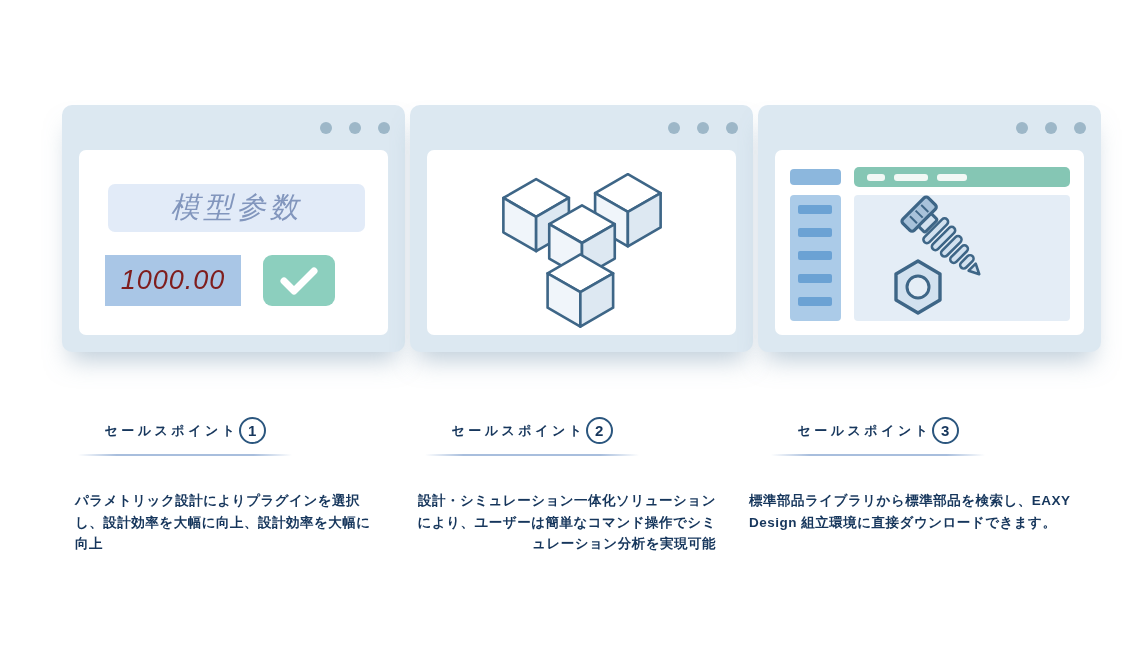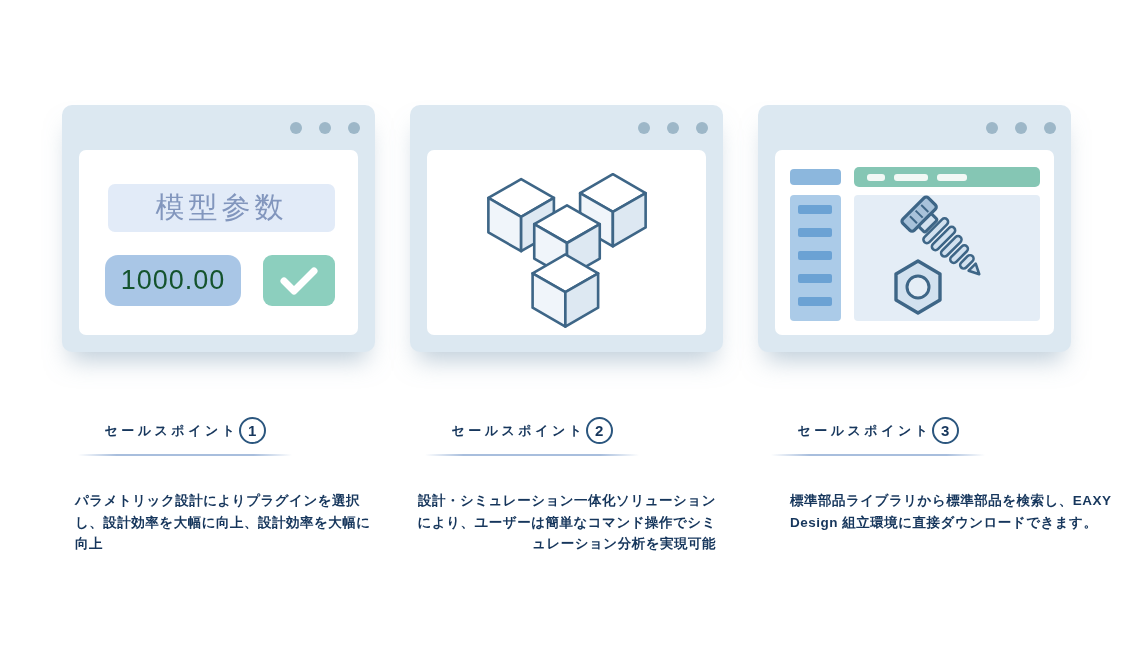--- a/index.html
+++ b/index.html
@@ -1,40 +1,40 @@
 <!DOCTYPE html>
 <html><head>
 <meta charset="utf-8">
 <style>
   * { margin:0; padding:0; box-sizing:border-box; }
   html,body { background:#ffffff; }
   body { font-family:"Liberation Sans","DejaVu Sans",sans-serif; }
   .stage { position:relative; width:1140px; height:666px; background:#ffffff; overflow:hidden; }
 
   
-  .card { position:absolute; top:105px; width:313px; height:247px;
+  .card { position:absolute; top:105px; width:343px; height:247px;
           background:#dce8f1; border-radius:10px;
-          box-shadow:0 16px 24px -8px rgba(125,155,180,.5); }
+          box-shadow:0 16px 24px -8px rgba(125,155,180,.5);font-style:italic; }
   #card1{ left:62px; } #card2{ left:410px; } #card3{ left:758px; }
 
   .dots { position:absolute; top:17px; right:15px; display:flex; gap:17px; }
   .dot  { width:12px; height:12px; border-radius:50%; background:#9db7c8; }
 
   .panel { position:absolute; left:17px; top:45px; right:17px; bottom:17px;
            background:#ffffff; border-radius:7px; }
 
   
   .param-label { position:absolute; left:29px; right:23px; top:34px; height:48px;
                  background:#e2ebf8; border-radius:7px;
                  display:flex; align-items:center; justify-content:center;
                  font-size:29px; color:#8296bd; letter-spacing:4px; }
   .param-value { position:absolute; left:26px; top:105px; width:136px; height:51px;
-                 background:#a9c6e6; border-radius:13px;
+                 background:#a9c6e6; border-radius:0;
                  display:flex; align-items:center; justify-content:center;
-                 font-size:27px; color:#14532d; letter-spacing:1px; }
+                 font-size:27px; color:#7f1d1d; letter-spacing:1px; }
   .check-btn   { position:absolute; left:184px; top:105px; width:72px; height:51px;
                  background:#8ccfbe; border-radius:9px;
                  display:flex; align-items:center; justify-content:center; }
 
   
   .cube-wrap { position:absolute; inset:0; display:flex; align-items:center; justify-content:center; }
 
   
   .mini-btn     { position:absolute; left:15px; top:19px; width:51px; height:16px;
                   background:#8cb7dd; border-radius:4px; }
@@ -58,21 +58,21 @@
               display:flex; align-items:center; justify-content:center;
               font-size:15px; font-weight:bold; color:#16365c; background:#ffffff; }
   .sp-underline { height:2px; margin:10px auto 0; width:214px;
               background:linear-gradient(90deg, rgba(168,190,221,0), #a8bedd 18%, #a8bedd 82%, rgba(168,190,221,0)); }
 
   
   .desc { position:absolute; top:490px; font-size:13.5px; line-height:1.6;
           font-weight:bold; color:#16365c; letter-spacing:.5px; }
   #desc1{ left:75px;  width:302px; }
   #desc2{ left:414px; width:302px;text-align:right; }
-  #desc3{ left:790px; width:330px; }
+  #desc3{ left:749px; width:330px; }
 </style>
 </head>
 <body>
 
 <div class="stage">
 
   <div class="card" id="card1">
     <div class="dots">
       <span class="dot"></span>
       <span class="dot"></span>

